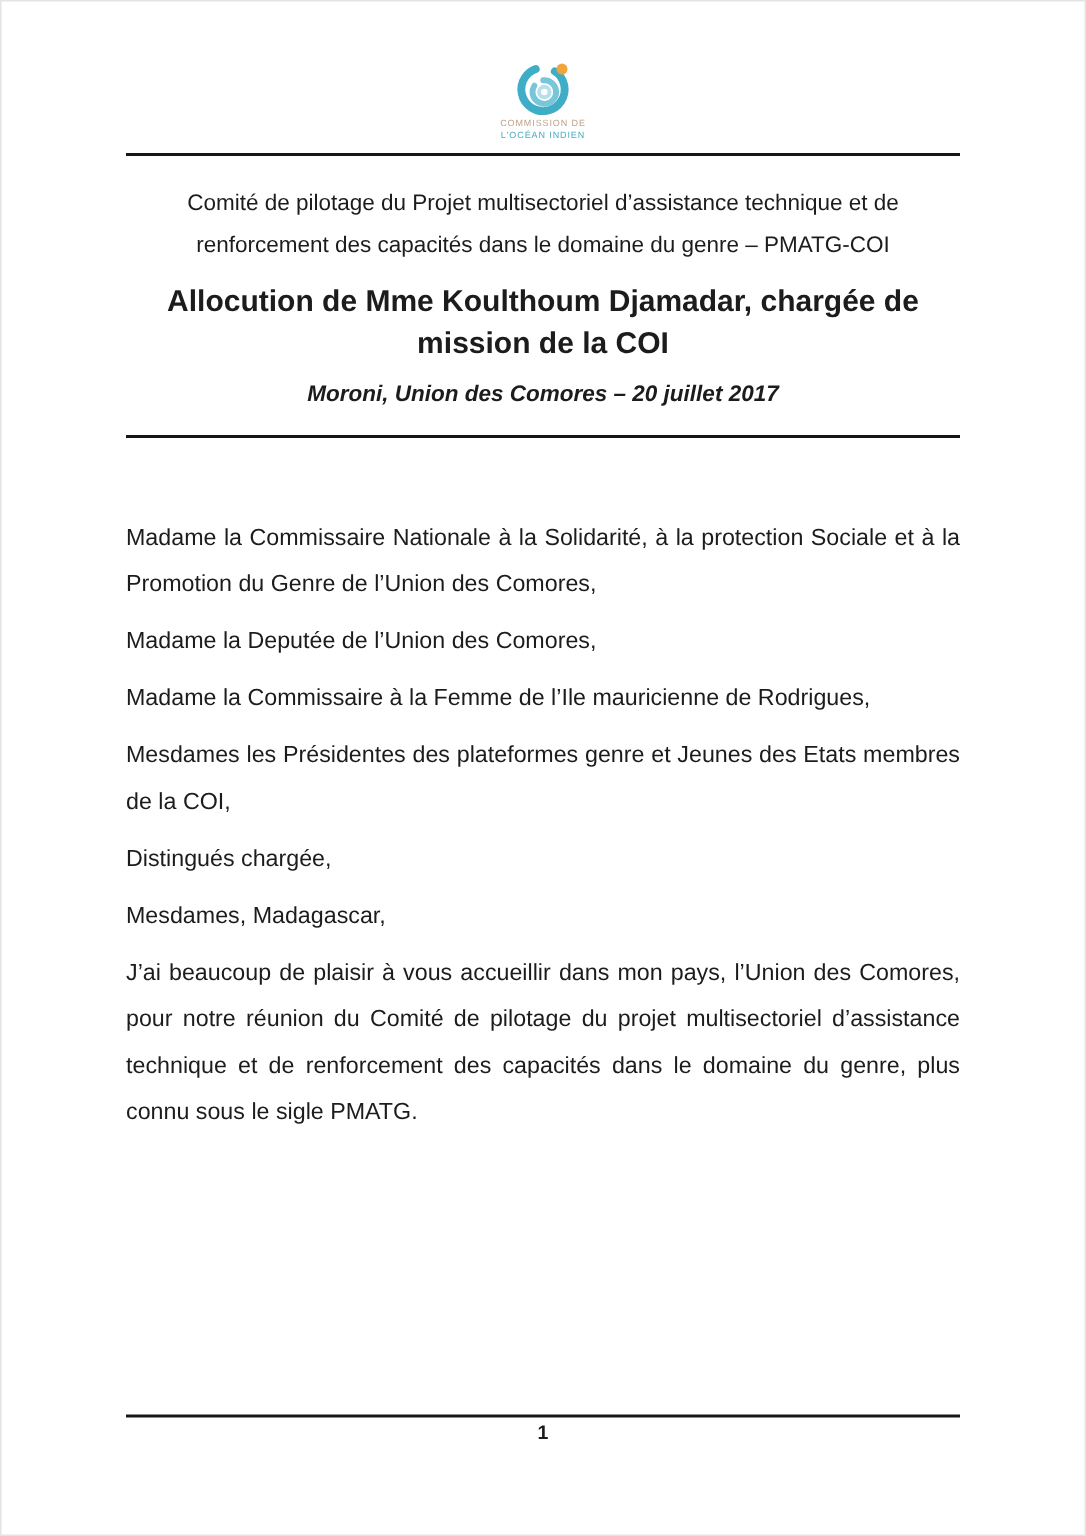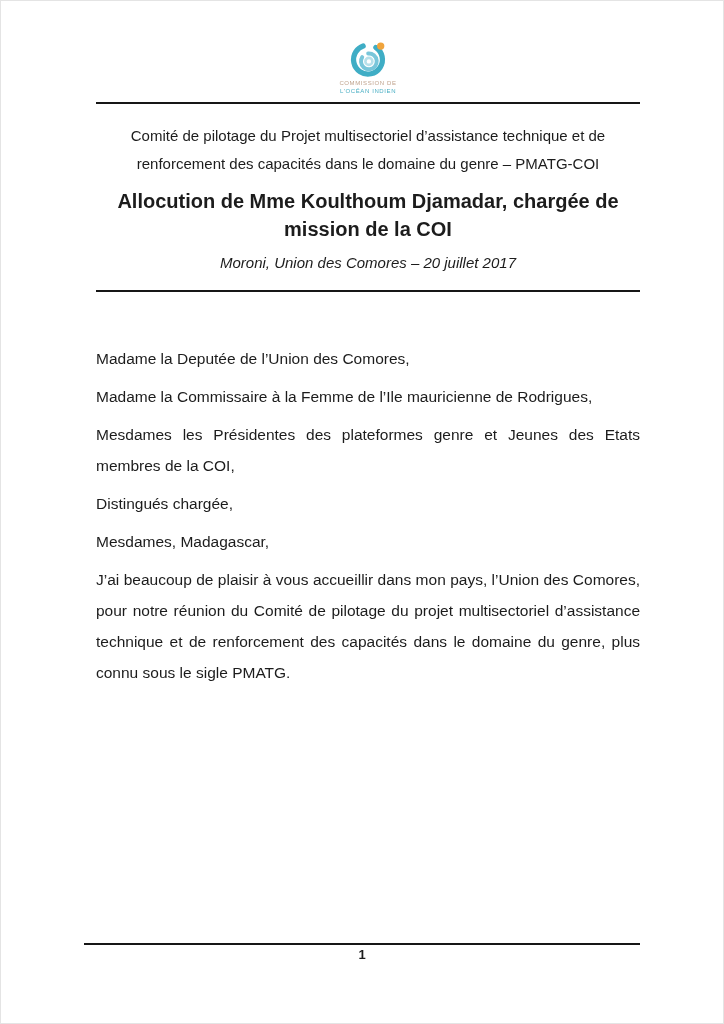--- a/index.html
+++ b/index.html
@@ -11,21 +11,20 @@
     position: relative;
     width: 724px;
     height: 1024px;
     margin: 0 auto;
     background: #ffffff;
     box-shadow: inset 0 0 0 1px #e4e4e4;
     font-family: "Liberation Sans", "DejaVu Sans", sans-serif;
     color: #1c1c1c;
     overflow: hidden;
     box-sizing: border-box;
-    padding-left: 12px;
   }
   .content {
     padding: 36px 84px 0 84px;
   }
   
   .logo-block {
     text-align: center;
   }
   .logo-mark {
     display: block;
@@ -66,21 +65,21 @@
   .subtitle {
     margin-top: 9px !important;
     font-size: 20px;
     line-height: 28px;
     font-weight: 700;
   }
   .dateline {
     margin-top: 6px !important;
     font-size: 15px;
     line-height: 28px;
-    font-weight: 400;
+    font-weight: 700;
     font-style: italic;
   }
   
   .body-text {
     margin-top: 51px;
   }
   .body-text p.para {
     margin: 0 0 7px 0;
     font-size: 15.5px;
     line-height: 31px;
@@ -129,20 +128,21 @@
     <div class="doc-header">
       <p class="title">Comité de pilotage du Projet multisectoriel d’assistance technique et de renforcement des capacités dans le domaine du genre – PMATG-COI</p>
       <p class="subtitle">Allocution de Mme Koulthoum Djamadar, chargée de mission de la COI</p>
       <p class="dateline">Moroni, Union des Comores – 20 juillet 2017</p>
     </div>
 
     <div class="rule bottom-rule"></div>
 
     <div class="body-text">
 
+        <p class="para">Madame la Commissaire Nationale à la Solidarité, à la protection Sociale et à la Promotion du Genre de l’Union des Comores,</p>
 
         <p class="para">Madame la Deputée de l’Union des Comores,</p>
 
 
         <p class="para">Madame la Commissaire à la Femme de l’Ile mauricienne de Rodrigues,</p>
 
 
         <p class="para">Mesdames les Présidentes des plateformes genre et Jeunes des Etats membres de la COI,</p>
 
         <p class="para">Distingués chargée,</p>

